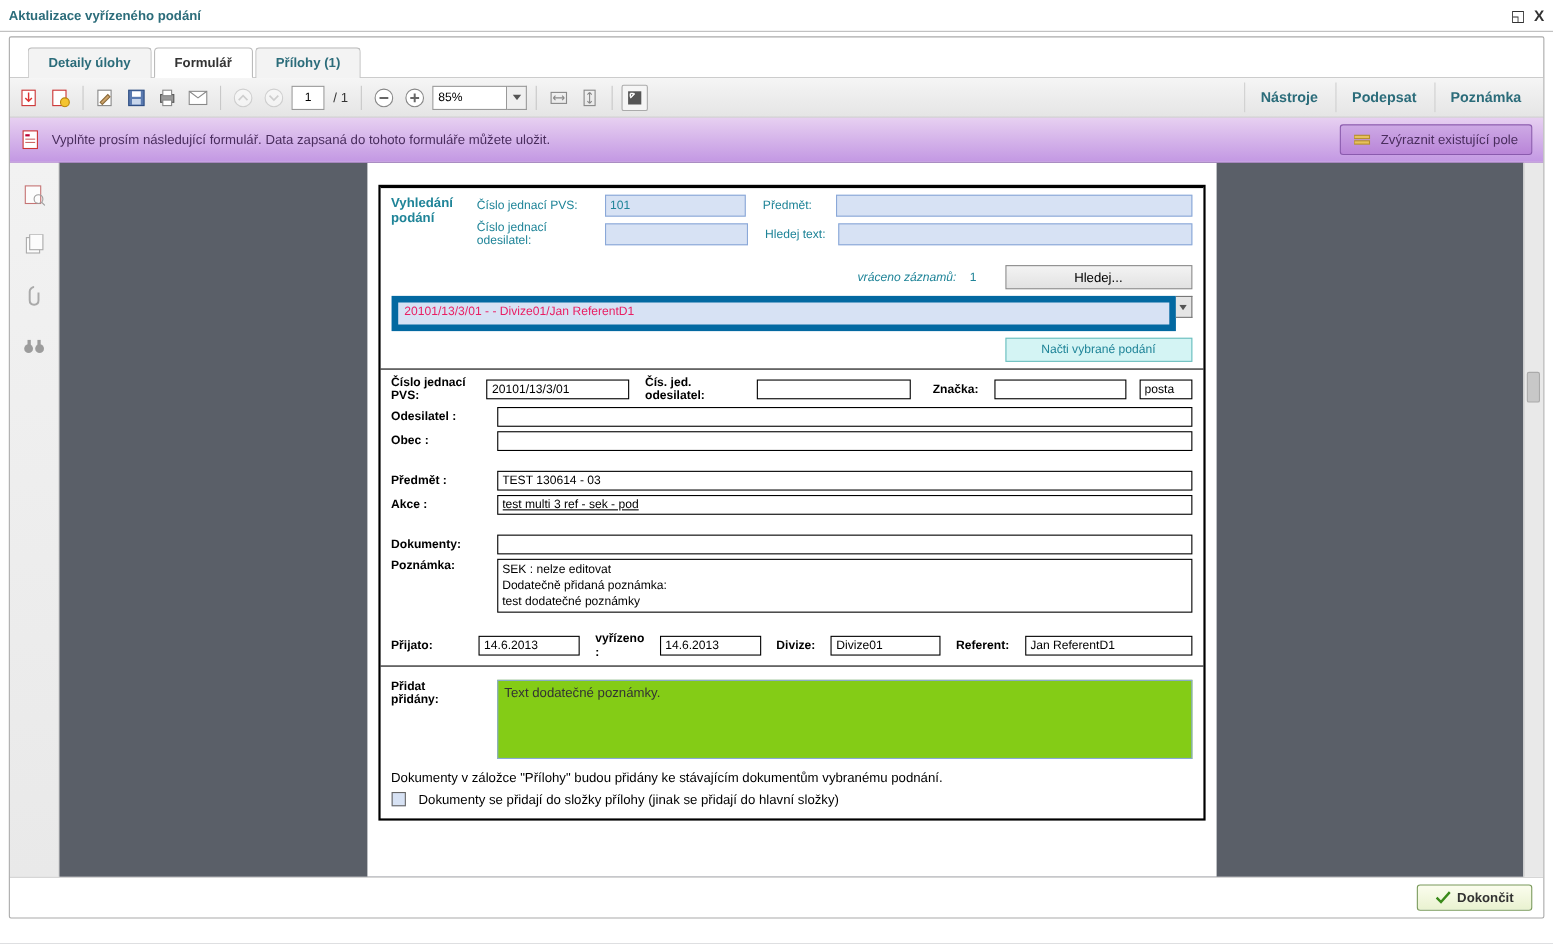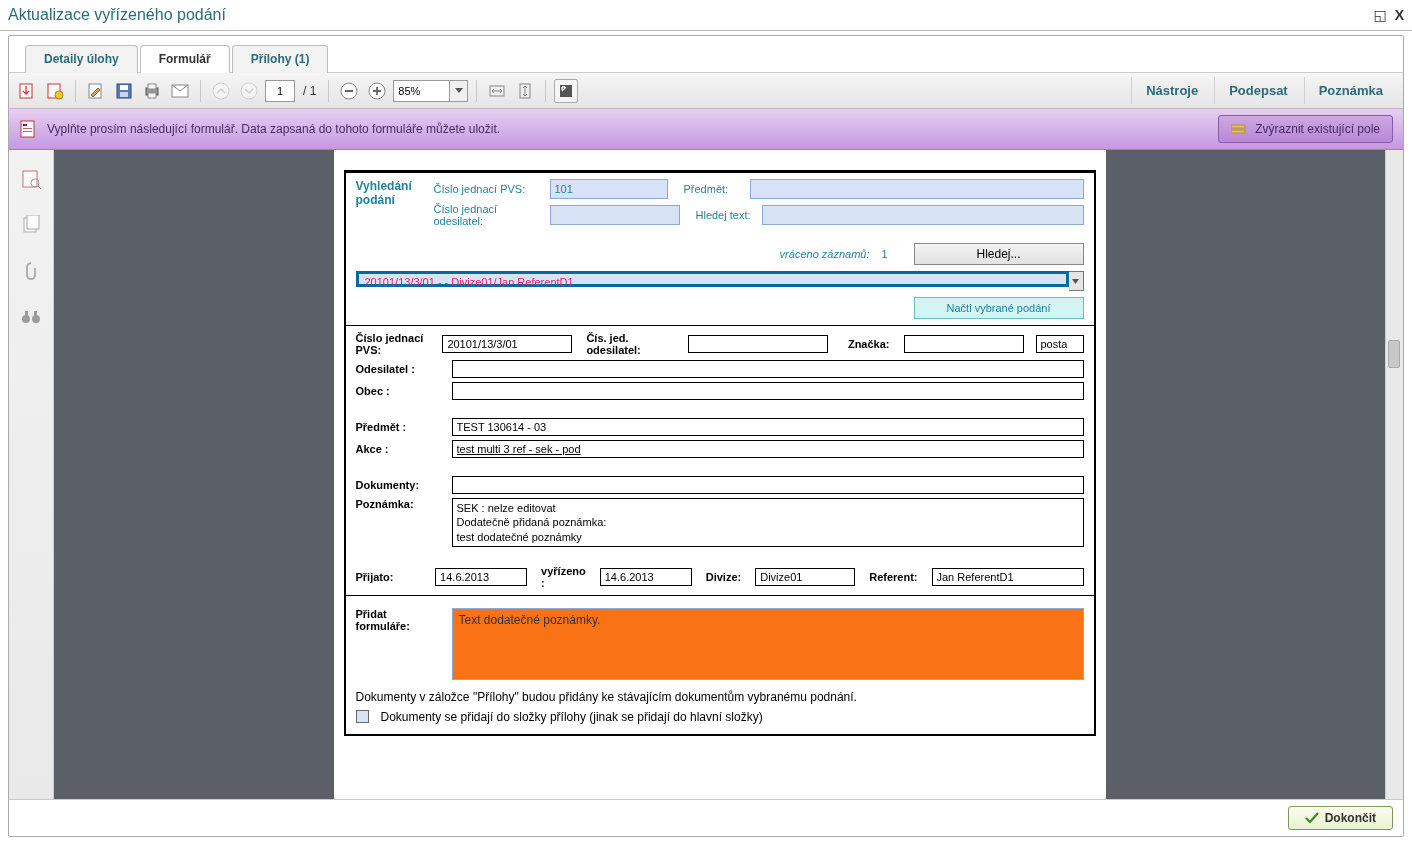--- a/index.html
+++ b/index.html
@@ -1,30 +1,30 @@
 <!DOCTYPE html>
 <html><head>
 <meta charset="utf-8">
 <style>
   * { box-sizing: border-box; margin: 0; padding: 0; }
   body { font-family: Tahoma, Arial, sans-serif; font-size: 11px; background: #fff; width: 1412px; height: 858px; overflow: hidden; }
   .window-title { display: flex; align-items: center; justify-content: space-between; padding: 6px 8px 6px 8px; border-bottom: 1px solid #bbb; background: #fff; }
-  .window-title .title { color: #2b6c7a; font-weight: normal; font-size: 16px; }
+  .window-title .title { color: #2b6c7a; font-weight: bold; font-size: 12px; }
   .window-btns { display: flex; gap: 8px; }
   .window-btns div { font-size: 14px; color: #333; cursor: pointer; }
   .tabs { padding: 8px 0 0 16px; border-bottom: 1px solid #ccc; display: flex; gap: 0; }
   .tab { padding: 6px 18px; border: 1px solid #bbb; border-bottom: none; border-top-left-radius: 4px; border-top-right-radius: 4px; background: #f3f3f3; color: #2b6c7a; font-weight: bold; font-size: 12px; cursor: pointer; margin-right: 2px; position: relative; top: 1px; }
   .tab.active { background: #fff; border-bottom: 1px solid #fff; color: #333; }
   .outer-frame { border: 1px solid #aaa; margin: 4px 8px 8px 8px; border-radius: 2px; overflow: hidden; height: 802px; display: flex; flex-direction: column; }
   .toolbar { background: linear-gradient(#f5f5f5, #e5e5e5); border-bottom: 1px solid #bfbfbf; display: flex; align-items: center; padding: 4px 6px; gap: 4px; }
   .tb-btn { width: 24px; height: 24px; display: flex; align-items: center; justify-content: center; cursor: pointer; border-radius: 2px; }
   .tb-sep { width: 1px; height: 22px; background: #c8c8c8; margin: 0 4px; }
   .page-input { width: 30px; height: 22px; text-align: center; border: 1px solid #999; font-size: 11px; }
   .page-total { font-size: 12px; color: #333; padding: 0 4px; }
-  .zoom-select { height: 22px; width: 57px; border: 1px solid #999; font-size: 11px; padding: 2px 4px; }
+  .zoom-select { height: 22px; width: 68px; border: 1px solid #999; font-size: 11px; padding: 2px 4px; }
   .zoom-caret { height: 22px; width: 18px; border: 1px solid #999; border-left: none; display:flex; align-items:center; justify-content:center; background:#f0f0f0; }
   .tb-right { margin-left: auto; display: flex; gap: 2px; }
   .text-btn { padding: 6px 14px; color: #2b6c7a; font-weight: bold; font-size: 13px; cursor: pointer; border-left: 1px solid #d0d0d0; }
   .info-bar { display: flex; align-items: center; justify-content: space-between; background: linear-gradient(#e7d0f1, #c398e3); border-bottom: 1px solid #aa77cb; padding: 6px 10px; }
   .info-left { display: flex; align-items: center; gap: 10px; color: #4a2d5e; font-size: 12px; }
   .purple-btn { display: flex; align-items: center; gap: 6px; background: linear-gradient(#cda9e5,#b985d8); border: 1px solid #8a5aad; padding: 6px 12px; border-radius: 3px; color: #4a2d5e; cursor: pointer; font-size: 12px; }
   .viewer-row { display: flex; flex: 1; min-height: 0; }
   .left-strip { width: 45px; background: linear-gradient(#f2f2f2,#e9e9e9); border-right: 1px solid #cfcfcf; display: flex; flex-direction: column; align-items: center; padding-top: 16px; gap: 20px; }
   .left-strip .li-btn { width: 26px; height: 26px; display:flex; align-items:center; justify-content:center; cursor:pointer; opacity:.8; }
   .doc-viewport { flex: 1; background: #5a5f68; position: relative; overflow: auto; display: flex; justify-content: center; padding: 0; }
@@ -38,28 +38,28 @@
   .help-badge { position: absolute; top: 40px; right: 16px; width: 18px; height: 18px; border: 1px solid #3d7c1b; background: #d7f0c5; display:flex; align-items:center; justify-content:center; color:#1a5a00; font-weight:bold; font-size:13px; }
   hr.sheet { border: none; border-top: 1px solid #000; }
   .section { padding: 6px 10px; }
   .row2 { display: flex; align-items: center; gap: 6px; margin-bottom: 4px; }
   .teal-label { color: #1f8498; font-size: 11px; }
   .teal-bold { color: #1f8498; font-weight: bold; font-size: 12px; }
   .blue-input { background: #d7e2f4; border: 1px solid #8aa8d8; height: 20px; color: #1f8498; font-size: 11px; padding: 2px 4px; }
   .records { font-style: italic; color: #1f8498; font-size: 11px; }
   .search-btn { width: 170px; height: 22px; background: linear-gradient(#f3f3f3,#e2e2e2); border: 1px solid #888; font-size: 12px; cursor: pointer; }
   .result-row { display:flex; margin-top:6px;}
-  .result-box { flex: 1; height: 16px; border: 3px solid #0369a1; background: #d7e2f4; color: #e91e63; font-size: 11px; padding: 2px 6px; }
+  .result-box { flex: 1; height: 32px; border: 6px solid #0369a1; background: #d7e2f4; color: #e91e63; font-size: 11px; padding: 2px 6px; }
   .result-caret { width: 15px; height: 20px; border: 1px solid #777; border-left:none; background:#e5e5e5; display:flex; align-items:center; justify-content:center; }
   .load-btn { width: 170px; height: 22px; margin-left: auto; margin-top: 6px; display: block; background: #d4f4f4; border: 1px solid #6bbebe; color: #1f8498; font-size: 11px; cursor: pointer; }
   .section hr.thin { border: none; border-top: 1px solid #000; margin: 6px -10px; }
   .lbl { font-size: 11px; font-weight: bold; }
   .inp { border: 1px solid #000; height: 18px; font-size: 11px; padding: 1px 4px; background: #fff; }
   .multiline { border: 1px solid #000; font-size: 11px; padding: 2px 4px; background: #fff; line-height: 1.3; }
-  .add-note-box { flex:1; height: 72px; background: #f97316; border: 1px solid #8aa8d8; padding: 4px 6px; font-size: 12px; color: #333; }
+  .add-note-box { flex:1; height: 72px; background: #84cc16; border: 1px solid #8aa8d8; padding: 4px 6px; font-size: 12px; color: #333; }
   .info-text { font-size: 12px; color: #000; padding: 6px 0; }
   .chk { width: 13px; height: 13px; border: 1px solid #666; background: #d7e2f4; margin-right: 6px; display:inline-block; vertical-align:middle;}
   .footer { padding: 6px 10px; display: flex; justify-content: flex-end; border-top: 1px solid #ccc; }
   .finish-btn { display: flex; align-items: center; gap: 6px; padding: 4px 16px; border: 1px solid #7a9a5b; background: linear-gradient(#fbfdee,#e9f2d0); border-radius: 3px; font-weight: bold; font-size: 12px; color: #333; cursor: pointer; }
   svg { display: block; }
 </style>
 </head>
 <body>
 
 <div class="window-title">
@@ -241,21 +241,21 @@
 
           <div class="section">
             <div style="display:flex; gap:10px; align-items:flex-start;">
               <div style="width:68px">
                 <div class="teal-bold">Vyhledání</div>
                 <div class="teal-bold">podání</div>
               </div>
               <div style="flex:1">
                 <div class="row2">
                   <span class="teal-label" style="width:110px">Číslo jednací PVS:</span>
-                  <input class="blue-input" style="width: 118px;" value="101">
+                  <input class="blue-input" style="width: 128px;" value="101">
                   <span class="teal-label" style="width:60px;margin-left:10px">Předmět:</span>
                   <input class="blue-input" style="flex: 1 1 0%;" value="">
                 </div>
                 <div class="row2">
                   <span class="teal-label" style="width:110px">Číslo jednací odesilatel:</span>
                   <input class="blue-input" style="width: 130px;" value="">
                   <span class="teal-label" style="width:60px;margin-left:10px">Hledej text:</span>
                   <input class="blue-input" style="flex: 1 1 0%;" value="">
                 </div>
               </div>
@@ -332,21 +332,21 @@
               <input class="inp" style="width: 100px; margin-left: 8px;" value="Divize01">
               <span class="lbl" style="margin-left:8px">Referent:</span>
               <input class="inp" style="flex: 1 1 0%; margin-left: 8px;" value="Jan ReferentD1">
             </div>
 
             <hr class="thin">
 
             <div class="row2" style="align-items:flex-start; padding-top:6px">
               <div style="width:90px">
                 <div class="lbl">Přidat</div>
-                <div class="lbl">formuláře:</div>
+                <div class="lbl">přidány:</div>
               </div>
               <div class="add-note-box">Text dodatečné poznámky.</div>
             </div>
 
             <div class="info-text">Dokumenty v záložce "Přílohy" budou přidány ke stávajícím dokumentům vybranému podnání.</div>
             <div class="row2" style="font-size:12px">
               <span class="chk"></span>
               <span>Dokumenty  se přidají do složky přílohy (jinak se přidají do hlavní složky)</span>
             </div>
           </div>

